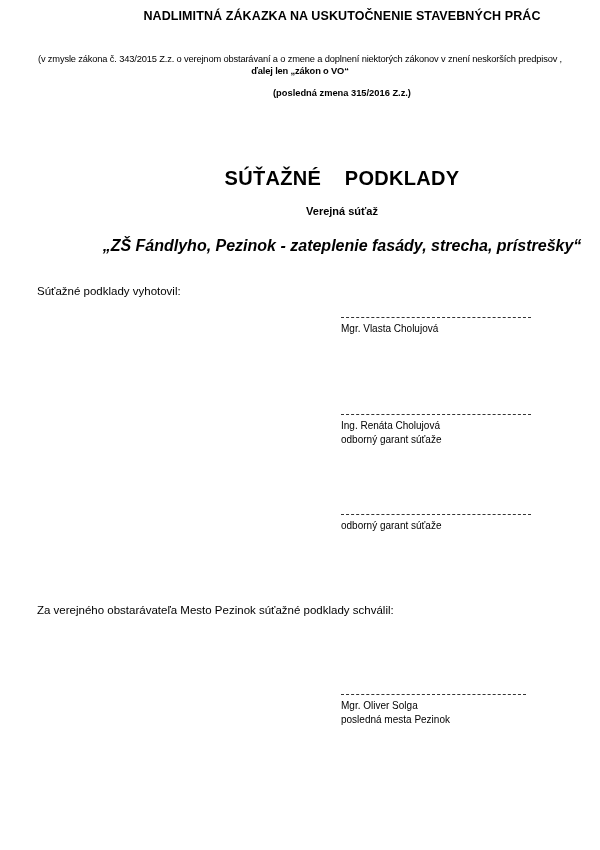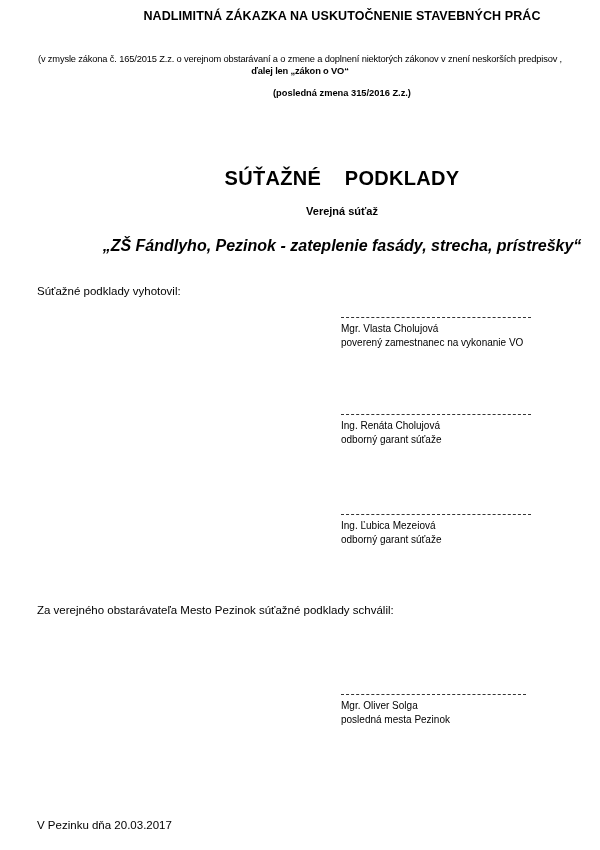--- a/index.html
+++ b/index.html
@@ -79,54 +79,51 @@
       line-height: 14px;
     }
     .footer b { font-weight: bold; }
   </style>
 </head>
 <body>
 
 <div class="abs center header-title">NADLIMITNÁ ZÁKAZKA NA USKUTOČNENIE STAVEBNÝCH PRÁC</div>
 
 <div class="abs legal-note">
-  <span>(v zmysle  zákona  č. 165/2015 Z.z. o verejnom obstarávaní a o zmene a doplnení niektorých zákonov v znení neskorších predpisov , </span><b>ďalej len „zákon o VO“</b>
+  <span>(v zmysle  zákona  č. 343/2015 Z.z. o verejnom obstarávaní a o zmene a doplnení niektorých zákonov v znení neskorších predpisov , </span><b>ďalej len „zákon o VO“</b>
 </div>
 
 <div class="abs center amendment">(posledná zmena 315/2016 Z.z.)</div>
 
 <div class="abs center doc-title" style="white-space: pre;">SÚŤAŽNÉ  PODKLADY</div>
 
 <div class="abs center procedure-type">Verejná súťaž</div>
 
 <div class="abs center project-name">„ZŠ Fándlyho, Pezinok - zateplenie fasády, strecha, prístrešky“</div>
 
 <div class="abs label" style="top: 285px;">Súťažné podklady vyhotovil:</div>
 
 <div class="abs sig-block" style="top: 317px;">
   <div class="sig-line"></div>
   <div>Mgr. Vlasta Cholujová</div>
-  <div>poverený zamestnanec na vykonanie VO</div>
 </div>
 
 <div class="abs sig-block" style="top: 414px;">
   <div class="sig-line"></div>
   <div>Ing. Renáta Cholujová</div>
   <div>odborný garant súťaže</div>
 </div>
 
 <div class="abs sig-block" style="top: 514px;">
   <div class="sig-line"></div>
-  <div>Ing. Ľubica Mezeiová</div>
   <div>odborný garant súťaže</div>
 </div>
 
 <div class="abs label" style="top: 604px;">Za verejného obstarávateľa Mesto Pezinok súťažné podklady schválil:</div>
 
 <div class="abs sig-block" style="top: 694px;">
   <div class="sig-line" style="width: 185px;"></div>
   <div>Mgr. Oliver Solga</div>
   <div>posledná mesta Pezinok</div>
 </div>
 
 <div class="abs footer" style="top: 818px;">
-  <div>V Pezinku dňa 20.03.2017</div>
 </div>
 
 </body></html>

